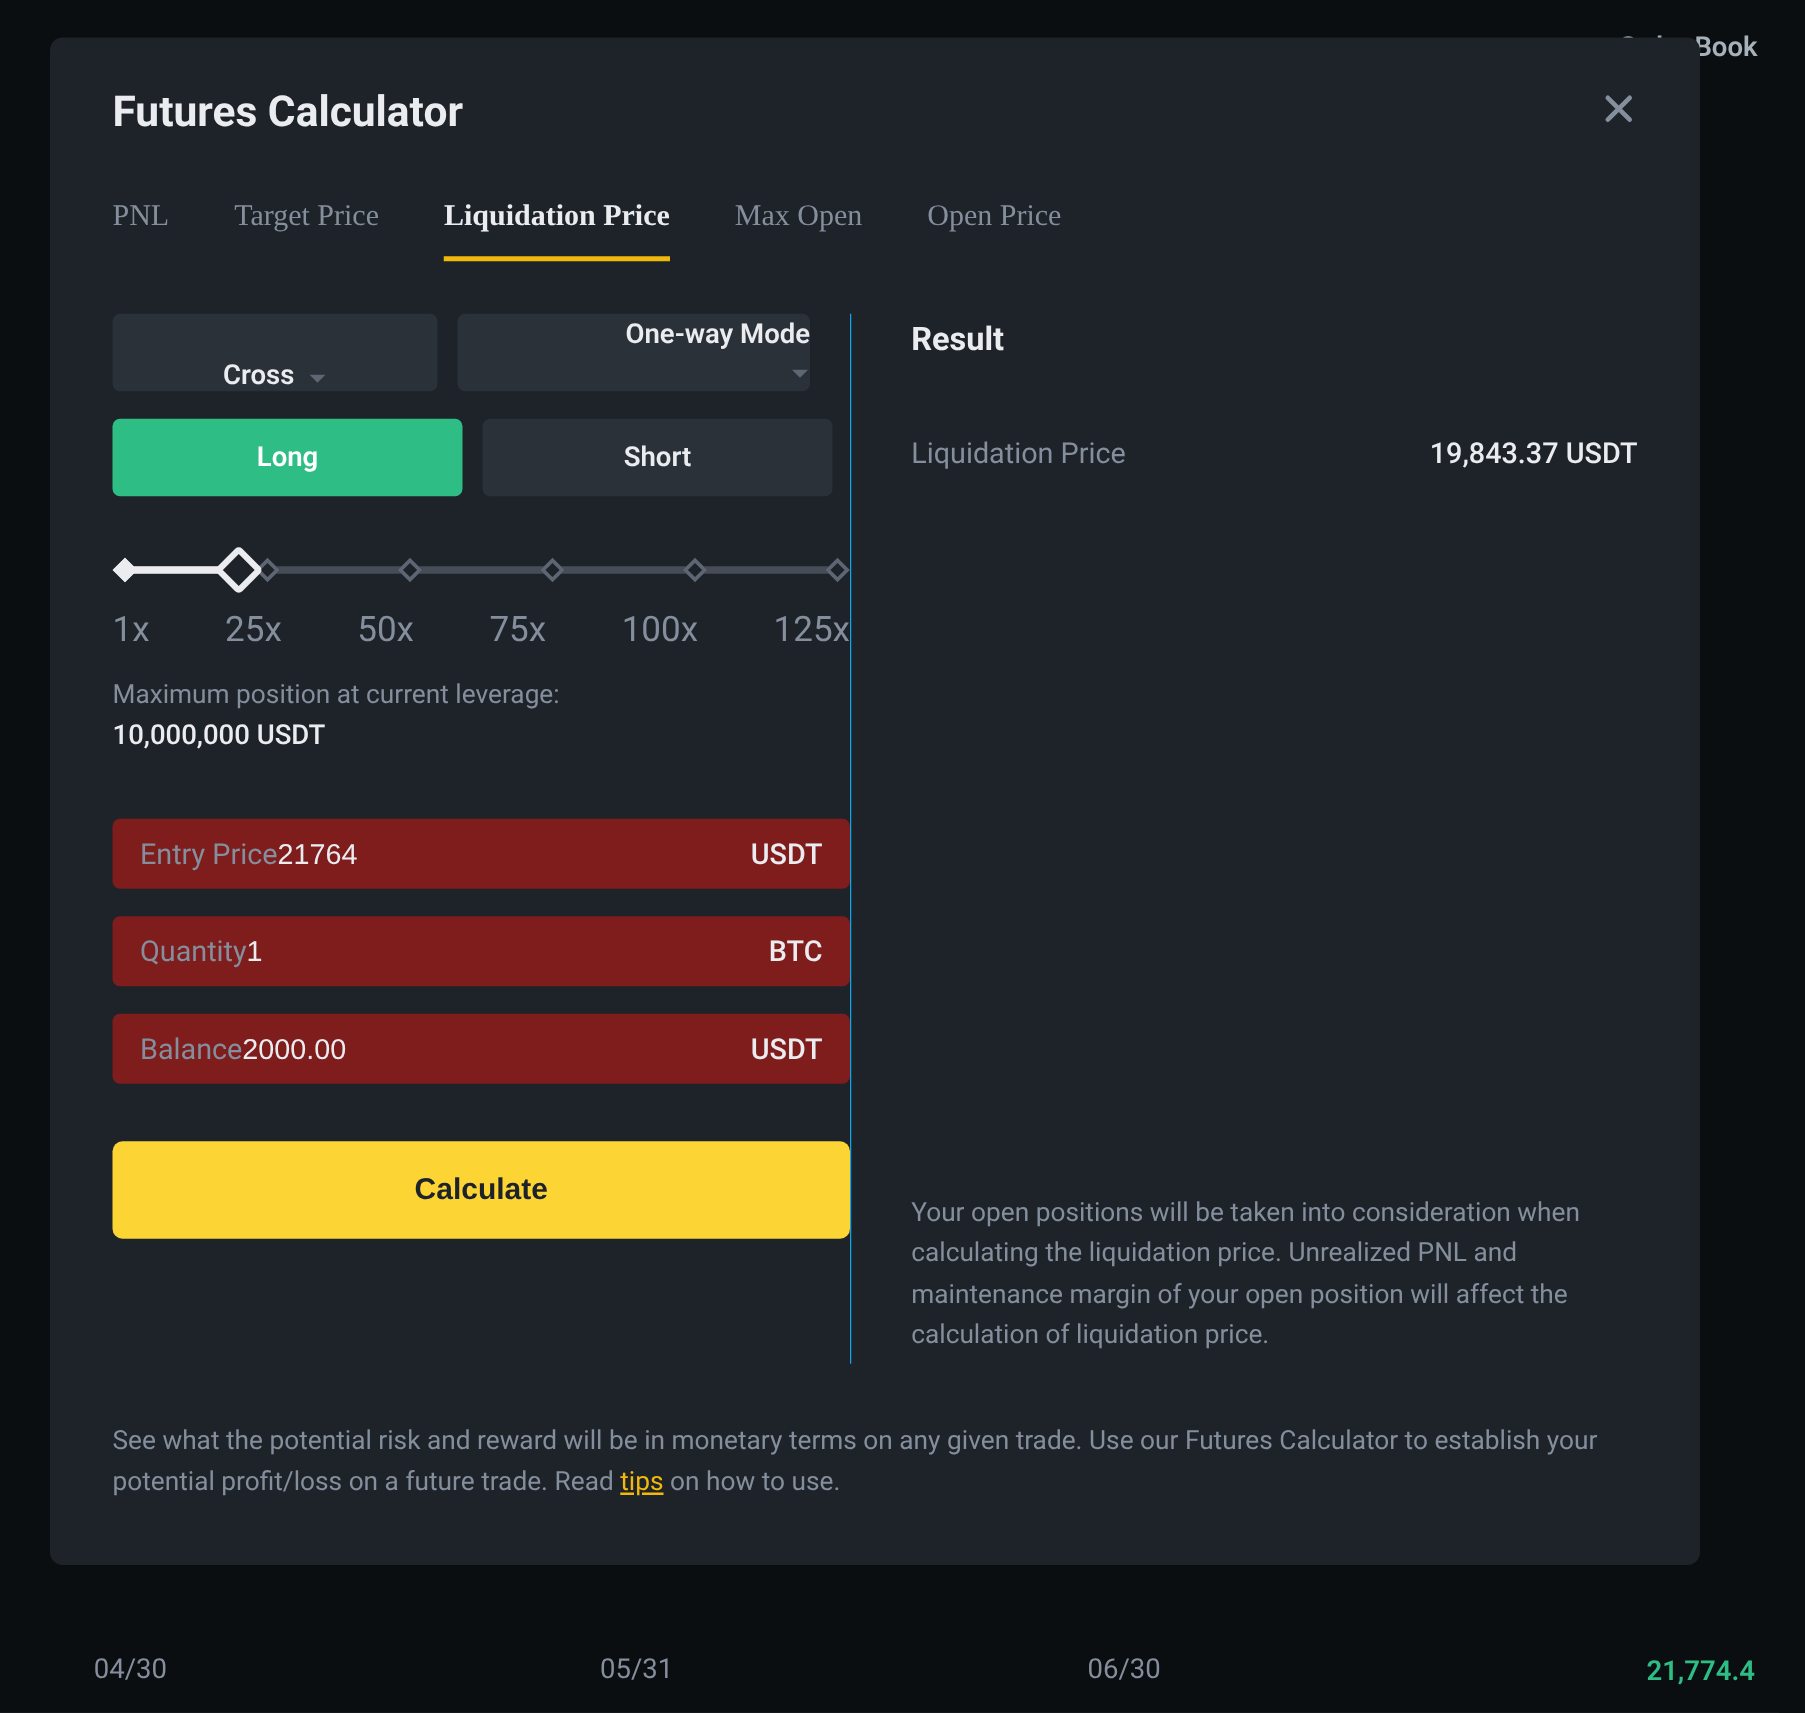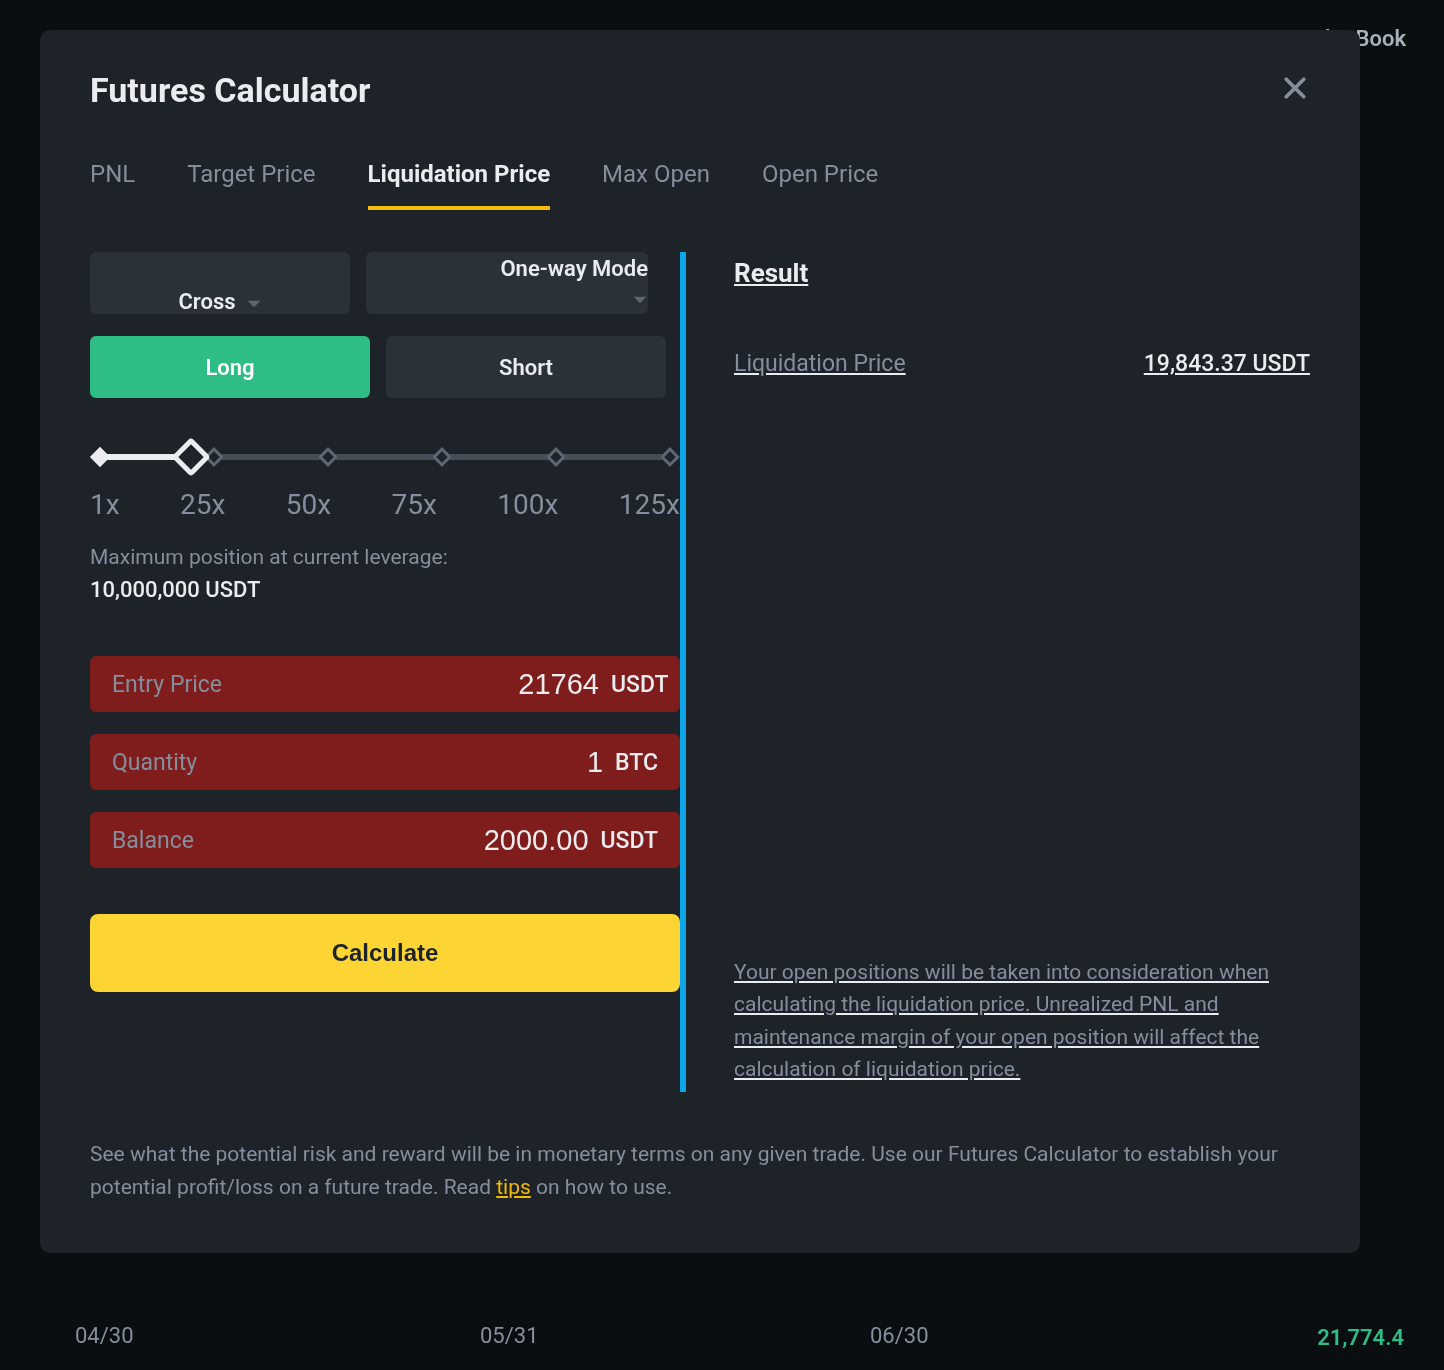--- a/index.html
+++ b/index.html
@@ -20,25 +20,25 @@
       top: 30px;
       width: 1320px;
       background: #1e2329;
       border-radius: 10px;
       padding: 40px 50px 50px 50px;
     }
     .modal-header { display:flex; justify-content:space-between; align-items:center; margin-bottom: 50px; }
     .modal-title { font-size: 34px; font-weight: 700; color:#eaecef; }
     .close-btn { cursor:pointer; color:#848e9c; font-size:34px; line-height:1; }
     .tabs { display:flex; gap: 52px; margin-bottom: 42px; }
-    .tab { font-size: 24px; color:#848e9c; cursor:pointer; padding-bottom: 18px; }
+    .tab { font-size: 24px; color:#848e9c; cursor:pointer; padding-bottom: 18px; font-family: Liberation Serif, serif; }
     .tab.active { color:#eaecef; font-weight:700; border-bottom: 4px solid #f0b90b; }
     .content { display:flex; }
     .left-panel { width: 590px; }
-    .right-panel { flex:1; padding-left: 48px; border-left: 6px solid #0ea5e9; min-height: 840px; display:flex; flex-direction:column; justify-content:space-between;text-decoration:underline;}
+    .right-panel { flex:1; padding-left: 48px; border-left: 1px solid #0ea5e9; min-height: 840px; display:flex; flex-direction:column; justify-content:space-between;}
     .row { display:flex; gap:16px; margin-bottom: 22px; }
     .dropdown {
       background:#2b3139;
       border-radius:6px;
       height:62px;
       display:flex; align-items:flex-end; justify-content:center;
       gap:10px;
       cursor:pointer;
       font-size:22px;
       color:#eaecef;
@@ -73,21 +73,21 @@
     .slider-labels { display:flex; justify-content:space-between; margin-top:28px; padding: 0 0px; font-size:28px; color:#848e9c;}
     .max-pos-label { margin-top:24px; color:#848e9c; font-size:21px; }
     .max-pos-val { margin-top:8px; color:#eaecef; font-size:22px; font-weight:500; }
     .input-row {
       background:#7f1d1d; border-radius:6px; height:56px;
       display:flex; align-items:center; padding:0 22px;
       margin-top:22px;
     }
     .input-row:first-of-type { margin-top:54px; }
     .input-label { color:#848e9c; font-size:23px; flex:0 0 auto; }
-    .input-val { flex:1; text-align:right; color:#eaecef; font-size:29px; font-weight:500; padding-right:12px; background:transparent; border:none; outline:none; }
+    .input-val { flex:1; text-align:left; color:#eaecef; font-size:23px; font-weight:500; padding-right:12px; background:transparent; border:none; outline:none; }
     .input-unit { color:#eaecef; font-size:23px; font-weight:500; }
     .calc-btn {
       margin-top:46px; width:100%; height:78px;
       background:#fcd535; border-radius:8px; border:none;
       font-size:24px; font-weight:600; color:#1e2329;
       cursor:pointer;
     }
     .result-title { font-size:26px; font-weight:700; color:#eaecef; margin-top:6px; }
     .result-row { display:flex; justify-content:space-between; margin-top:62px; font-size:23px; }
     .result-label { color:#848e9c; }

